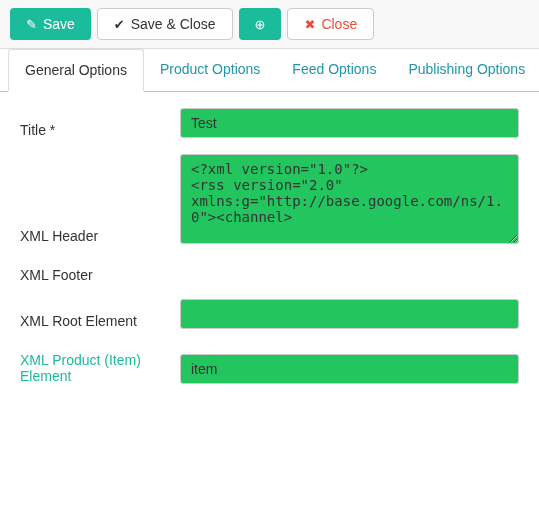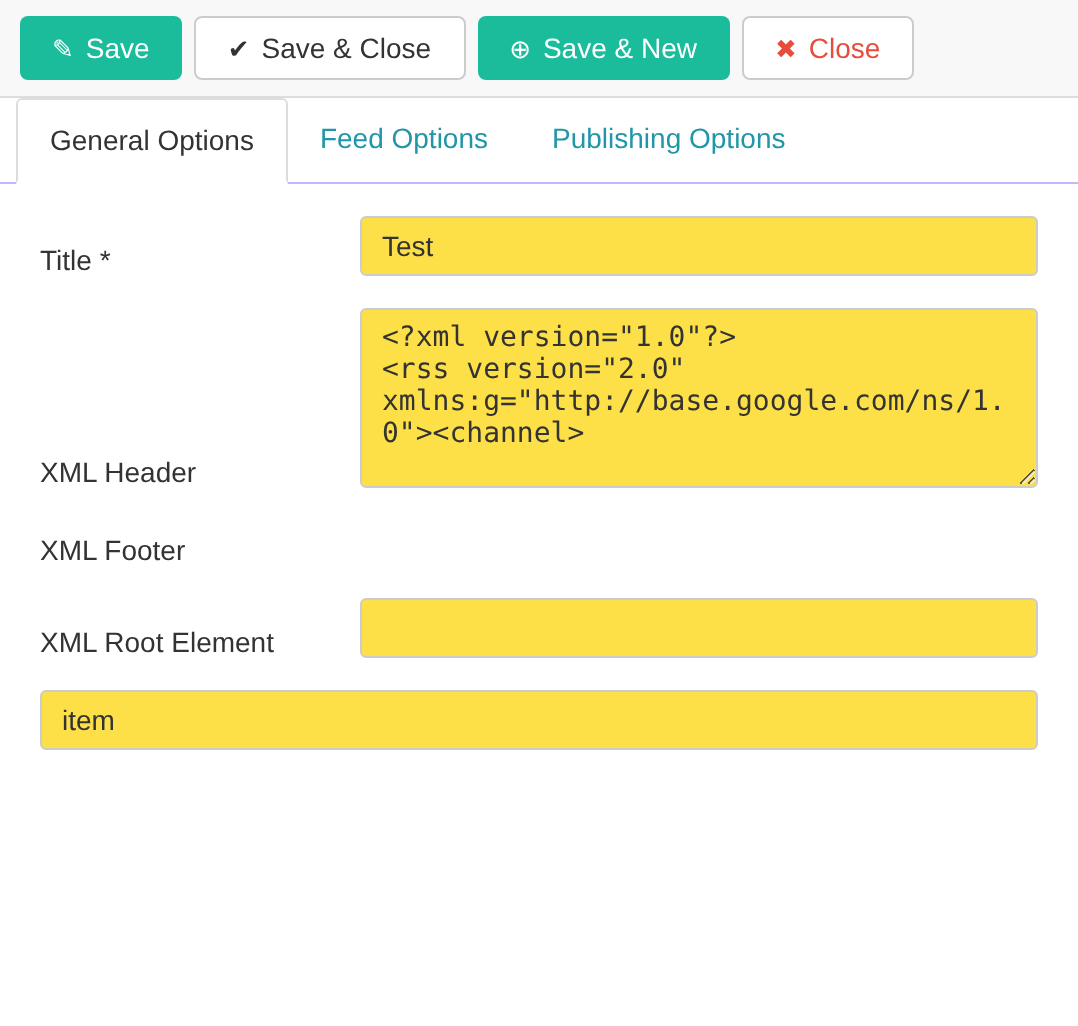--- a/index.html
+++ b/index.html
@@ -90,21 +90,21 @@
       font-size: 14px;
       color: #333;
     }
     .form-control {
       flex: 1;
       padding: 6px 10px;
       border: 1px solid #ccc;
       border-radius: 3px;
       font-size: 14px;
       color: #333;
-      background: #fde047;
+      background: #22c55e;
       outline: none;
       resize: vertical;
     }
     textarea.form-control {
       min-height: 90px;
     }
 
     
     .label-teal {
       color: #1abc9c;
@@ -117,31 +117,33 @@
   <button class="btn btn-teal">
     <span class="btn-icon">✎</span>
     <span>Save</span>
   </button>
   <button class="btn btn-white">
     <span class="btn-icon">✔</span>
     <span>Save &amp; Close</span>
   </button>
   <button class="btn btn-teal">
     <span class="btn-icon">⊕</span>
-    <span>Save &amp; New</span>
   </button>
   <button class="btn btn-close">
     <span class="btn-icon">✖</span>
     <span>Close</span>
   </button>
 </div>
 
 <div class="tabs">
   <div class="tab active">
     <span>General Options</span>
+  </div>
+  <div class="tab">
+    <span>Product Options</span>
   </div>
   <div class="tab">
     <span>Feed Options</span>
   </div>
   <div class="tab">
     <span>Publishing Options</span>
   </div>
 </div>
 
 <div class="form-area">
@@ -170,16 +172,19 @@
   </div>
 
   <div class="form-row">
     <div class="form-label">
       <span>XML Root Element</span>
     </div>
     <input type="text" class="form-control" value="" style="">
   </div>
 
   <div class="form-row">
+    <div class="form-label label-teal">
+      <span>XML Product (Item) Element</span>
+    </div>
     <input type="text" class="form-control" value="item" style="">
   </div>
 
 </div>
 
 </body></html>

